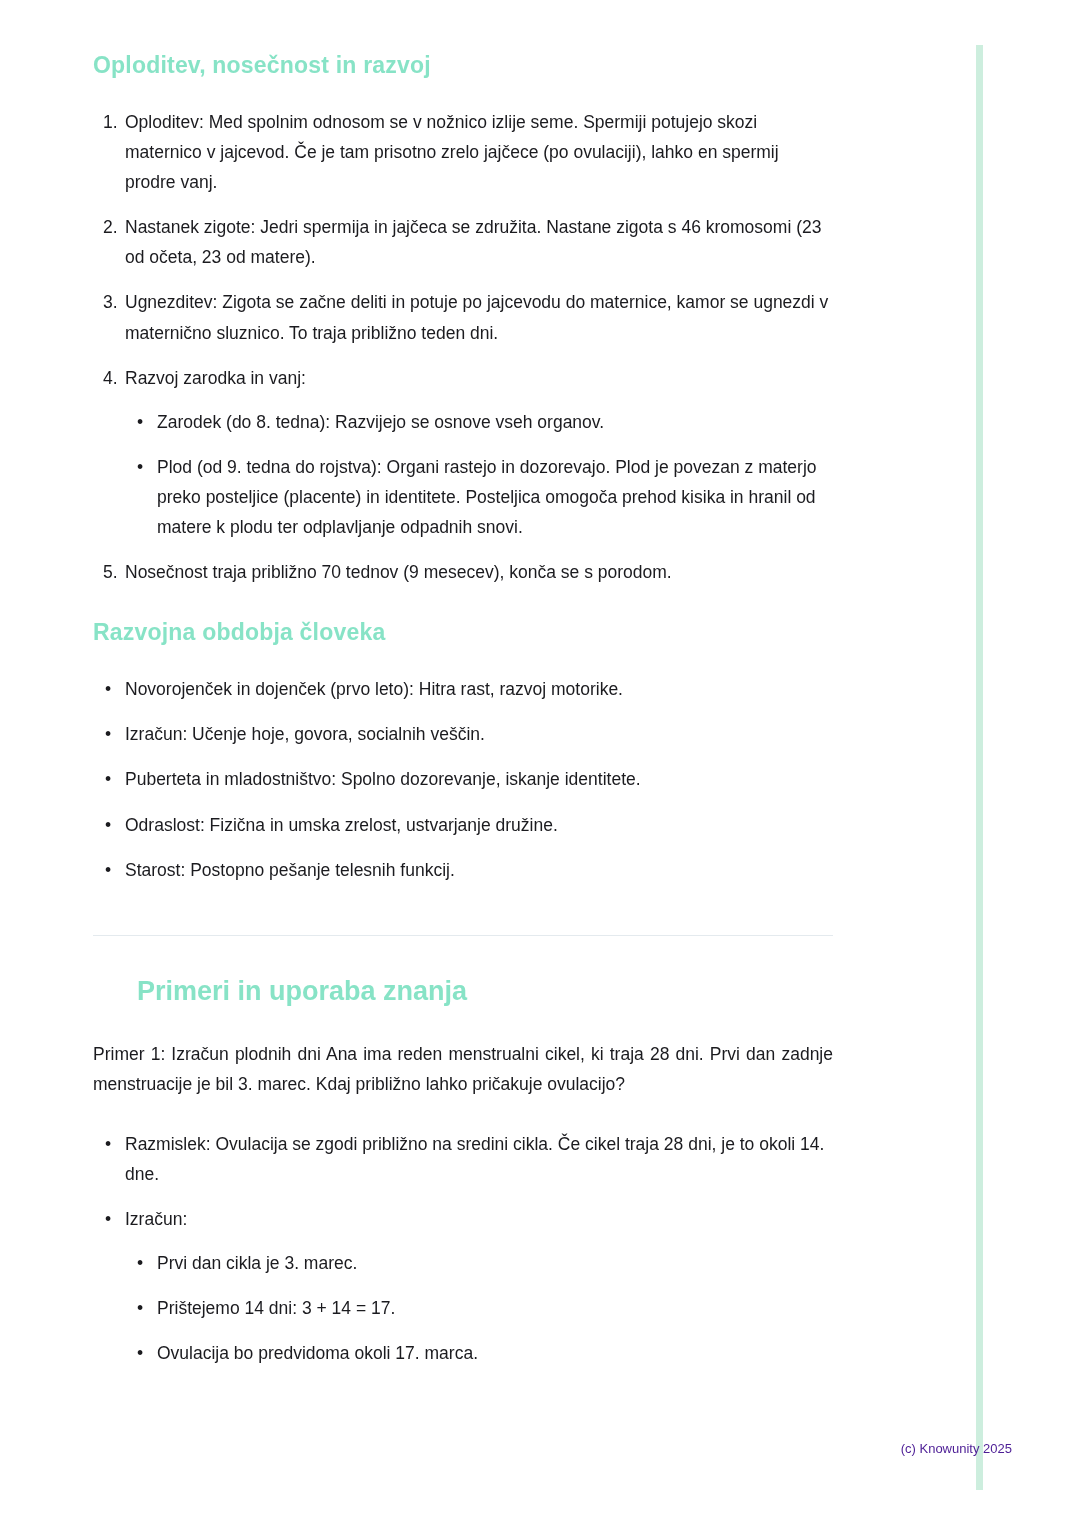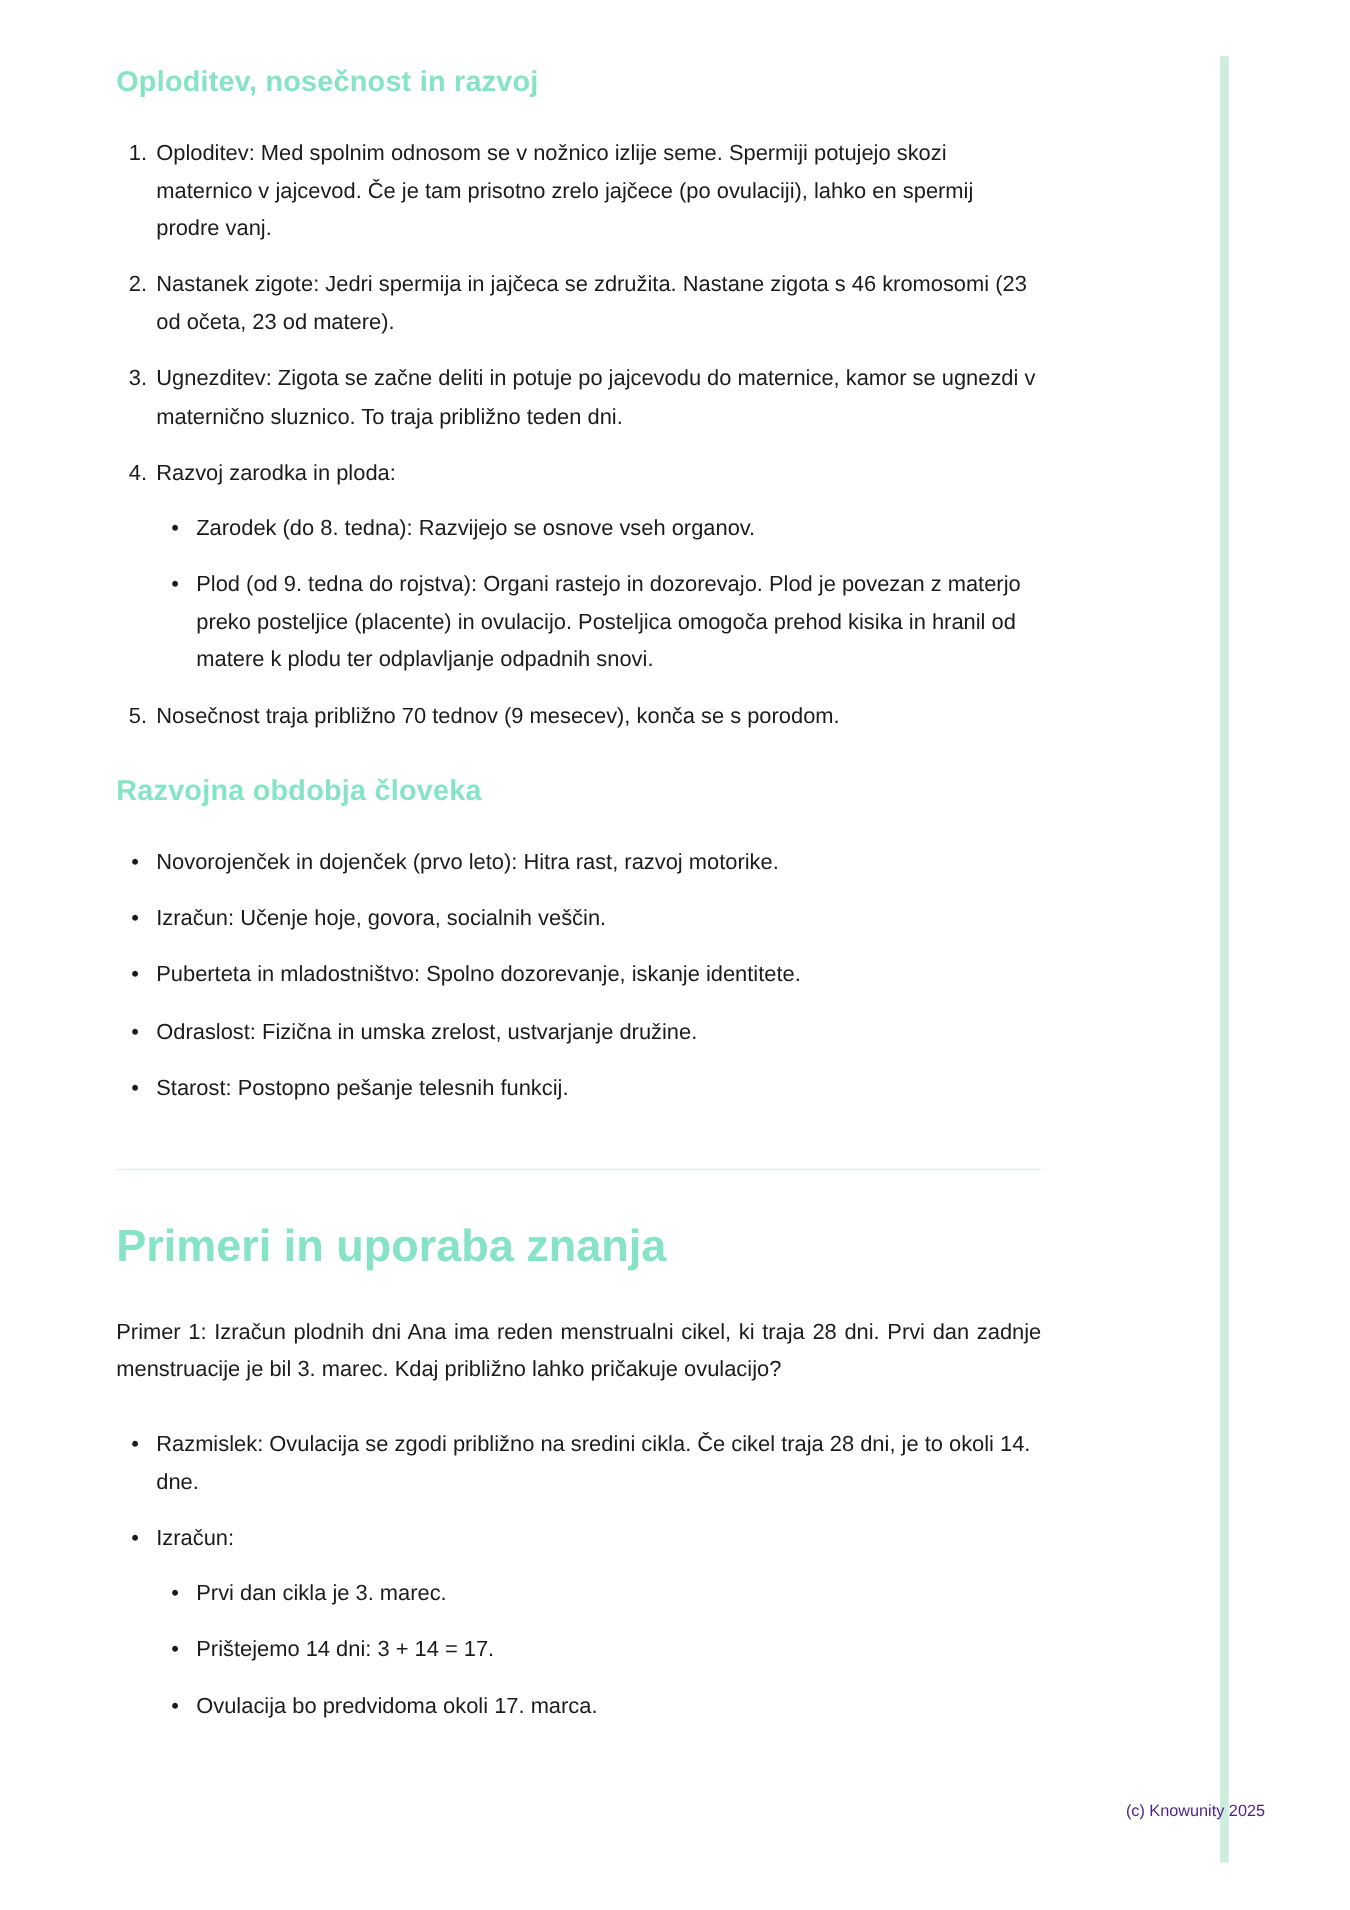--- a/index.html
+++ b/index.html
@@ -30,24 +30,25 @@
   .h-mint {
     color: #87e3c6;
     font-size: 23px;
     font-weight: 700;
     letter-spacing: 0.2px;
   }
   .h1 { margin-bottom: 28px; }
   .h2 { margin-top: 32px; margin-bottom: 28px; }
   .h-big {
     color: #87e3c6;
-    font-size: 36px;
+    font-size: 27px;
     font-weight: 700;
     margin-top: 40px;
     margin-bottom: 32px;
+    margin-left: 44px;
   }
   .body-text, .li .txt, .intro {
     font-size: 17.5px;
     line-height: 1.72;
     color: #1b1b1f;
   }
   .b { font-weight: 400; }
   ol.num-list, ul.bullets { list-style: none; }
   .li {
     display: flex;
@@ -110,29 +111,29 @@
         <span class="marker">2.</span>
         <div class="txt"><span class="b">Nastanek zigote</span><span>: Jedri spermija in jajčeca se združita. Nastane </span><span class="b">zigota</span><span> s 46 kromosomi (23 od očeta, 23 od matere).</span></div>
       </li>
       <li class="li">
         <span class="marker">3.</span>
         <div class="txt"><span class="b">Ugnezditev</span><span>: Zigota se začne deliti in potuje po jajcevodu do maternice, kamor se ugnezdi v maternično sluznico. To traja približno teden dni.</span></div>
       </li>
       <li class="li">
         <span class="marker">4.</span>
         <div class="txt">
-          <div><span class="b">Razvoj zarodka in ploda</span><span>:</span></div>
+          <div><span class="b">Razvoj zarodka in vanj</span><span>:</span></div>
           <ul class="bullets sub">
             <li class="li">
               <span class="dot">•</span>
               <div class="txt"><span class="b">Zarodek (do 8. tedna)</span><span>: Razvijejo se osnove vseh organov.</span></div>
             </li>
             <li class="li">
               <span class="dot">•</span>
-              <div class="txt"><span class="b">Plod (od 9. tedna do rojstva)</span><span>: Organi rastejo in dozorevajo. Plod je povezan z materjo preko </span><span class="b">posteljice (placente)</span><span> in </span><span class="b">ovulacijo</span><span>. Posteljica omogoča prehod kisika in hranil od matere k plodu ter odplavljanje odpadnih snovi.</span></div>
+              <div class="txt"><span class="b">Plod (od 9. tedna do rojstva)</span><span>: Organi rastejo in dozorevajo. Plod je povezan z materjo preko </span><span class="b">posteljice (placente)</span><span> in </span><span class="b">identitete</span><span>. Posteljica omogoča prehod kisika in hranil od matere k plodu ter odplavljanje odpadnih snovi.</span></div>
             </li>
           </ul>
         </div>
       </li>
       <li class="li">
         <span class="marker">5.</span>
         <div class="txt"><span class="b">Nosečnost</span><span> traja približno 70 tednov (9 mesecev), konča se s </span><span class="b">porodom</span><span>.</span></div>
       </li>
     </ol>
 

